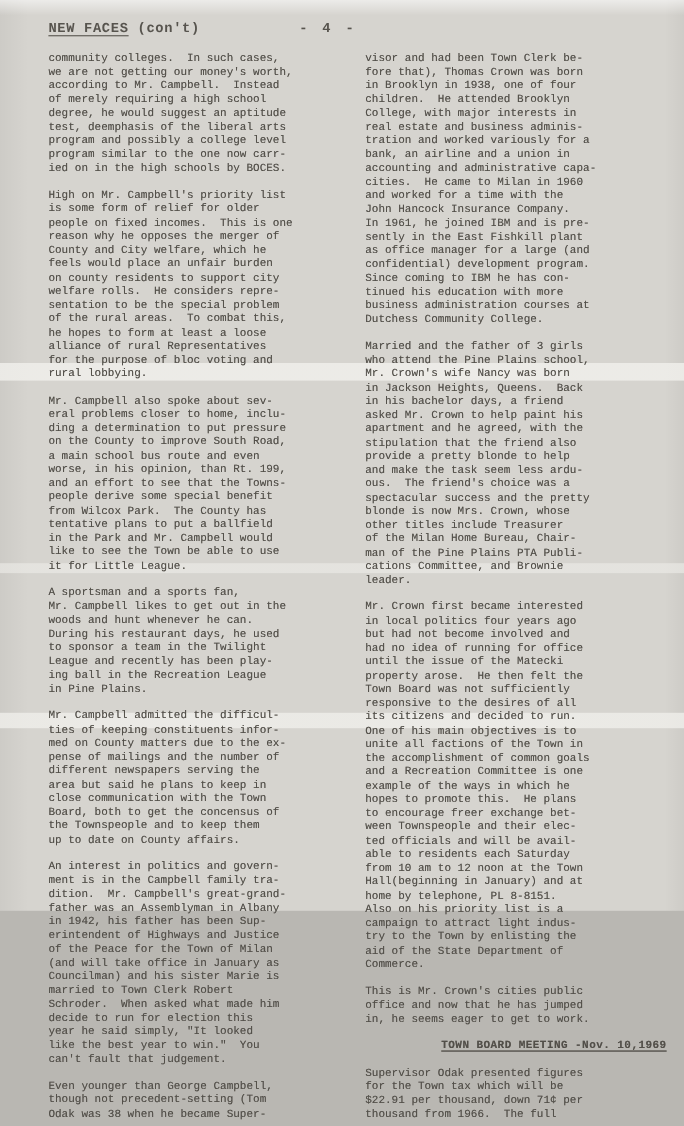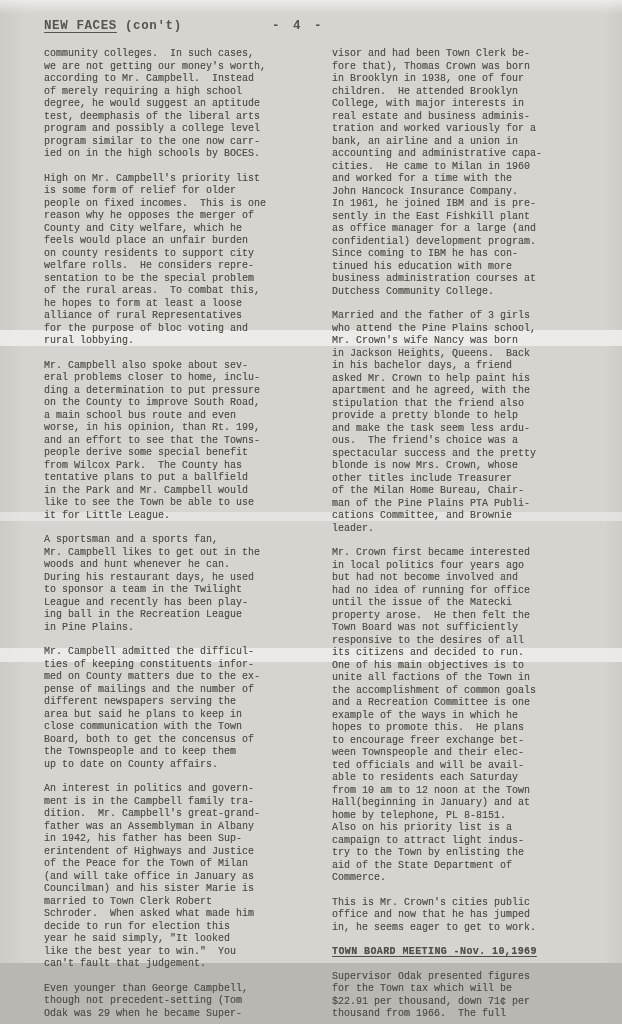--- a/index.html
+++ b/index.html
@@ -2,21 +2,21 @@
 <html><head>
 <meta charset="utf-8">
 <style>
   html,body{margin:0;padding:0;}
   body{
     width:622px;height:1024px;overflow:hidden;
     background:#b9b7b2;
     font-family:"Liberation Mono","DejaVu Sans Mono",monospace;
   }
   .page{
-    position:relative;width:622px;height:963px;
+    position:relative;width:622px;height:828px;
     color:#524f49;
     background:
       linear-gradient(rgba(240,239,235,.85), rgba(240,239,235,.85)) 0 330px/100% 16px no-repeat,
       linear-gradient(rgba(236,235,231,.65), rgba(236,235,231,.65)) 0 512px/100% 9px no-repeat,
       linear-gradient(rgba(240,239,235,.8), rgba(240,239,235,.8)) 0 648px/100% 14px no-repeat,
       linear-gradient(rgba(255,255,255,.55), rgba(255,255,255,0) 14px) 0 0/100% 100% no-repeat,
       linear-gradient(90deg, rgba(0,0,0,.045), rgba(0,0,0,0) 26px) 0 0/100% 100% no-repeat,
       linear-gradient(270deg, rgba(0,0,0,.04), rgba(0,0,0,0) 18px) 0 0/100% 100% no-repeat,
       #d6d4cf;
   }
@@ -30,21 +30,21 @@
   .cols{display:flex;padding:6px 16px 0 44px;gap:16px;}
   .col{flex:1;min-width:0;}
   .col-left{max-width:272px;}
   .para{
     white-space:pre;font-size:10px;line-height:12.5px;
     margin:0 0 12px 0;
     text-shadow:0 0 .5px rgba(82,79,73,.55);
   }
   .heading{
     text-decoration:underline;text-underline-offset:2px;
-    font-weight:bold;letter-spacing:.4px;
+    font-weight:bold;letter-spacing:.4px;text-align:right;
   }
 </style>
 </head>
 <body>
 
 <div class="page">
   <div class="header">
     <span class="title"><span class="title-main">NEW FACES</span><span> (con't)</span></span>
     <span class="page-num">- 4 -</span>
   </div>
@@ -114,21 +114,21 @@
 (and will take office in January as
 Councilman) and his sister Marie is
 married to Town Clerk Robert
 Schroder.  When asked what made him
 decide to run for election this
 year he said simply, "It looked
 like the best year to win."  You
 can't fault that judgement.</div>
         <div class="para">Even younger than George Campbell,
 though not precedent-setting (Tom
-Odak was 29 when he became Super-</div>
+Odak was 38 when he became Super-</div>
       </div>
     <div class="col col-right" id="col-right">
         <div class="para">visor and had been Town Clerk be-
 fore that), Thomas Crown was born
 in Brooklyn in 1938, one of four
 children.  He attended Brooklyn
 College, with major interests in
 real estate and business adminis-
 tration and worked variously for a
 bank, an airline and a union in

